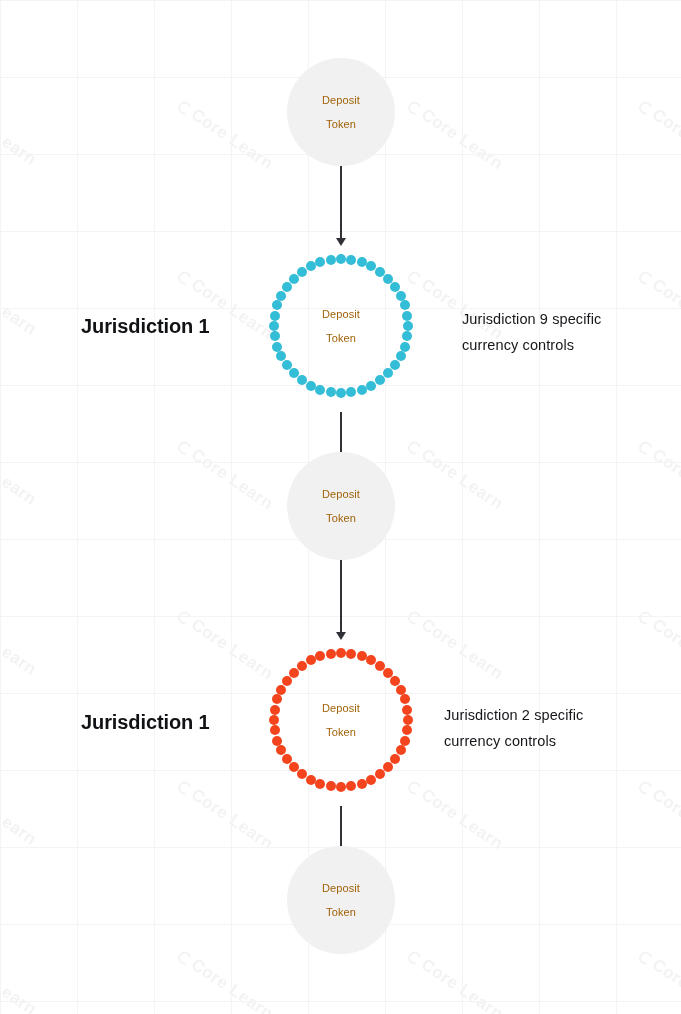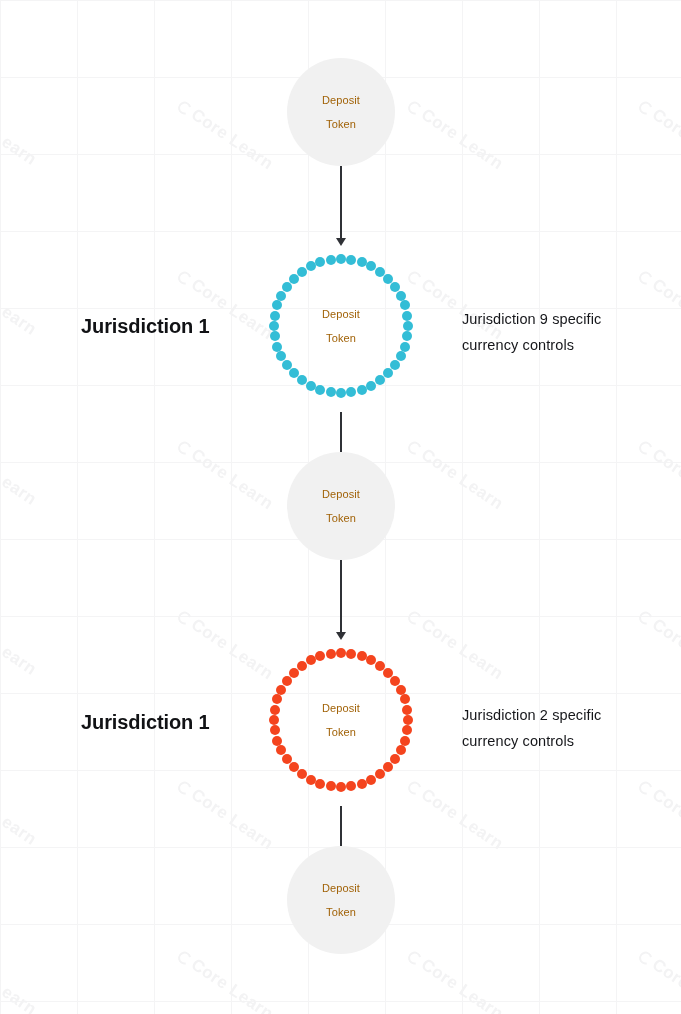--- a/index.html
+++ b/index.html
@@ -379,19 +379,19 @@
 
     <div class="jurisdiction-title" style="left:81px; top:315px;">Jurisdiction 1</div>
 
     <div class="jurisdiction-title" style="left:81px; top:711px;">Jurisdiction 1</div>
 
     <div class="side-note" style="left:462px; top:306px;">
       <span>Jurisdiction 9 specific</span><br>
       <span>currency controls</span>
     </div>
 
-    <div class="side-note" style="left:462px; top:702px;">
+    <div class="side-note" style="left:444px; top:702px;">
       <span>Jurisdiction 2 specific</span><br>
       <span>currency controls</span>
     </div>
 
   </div>
 </div>
 
 </body></html>

